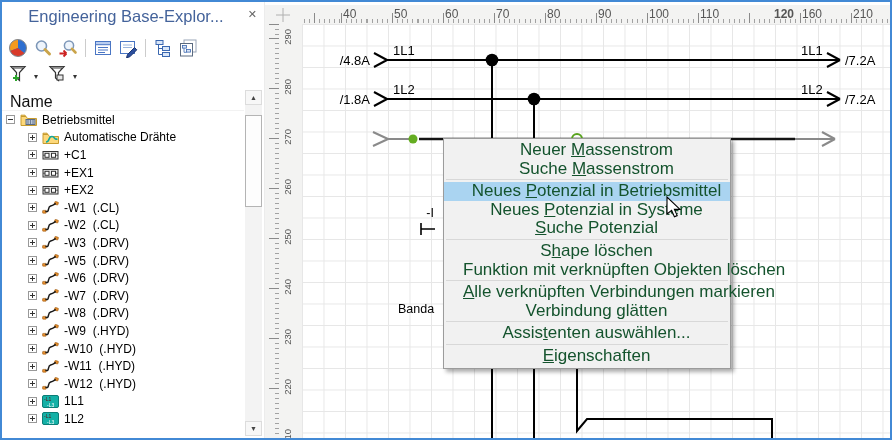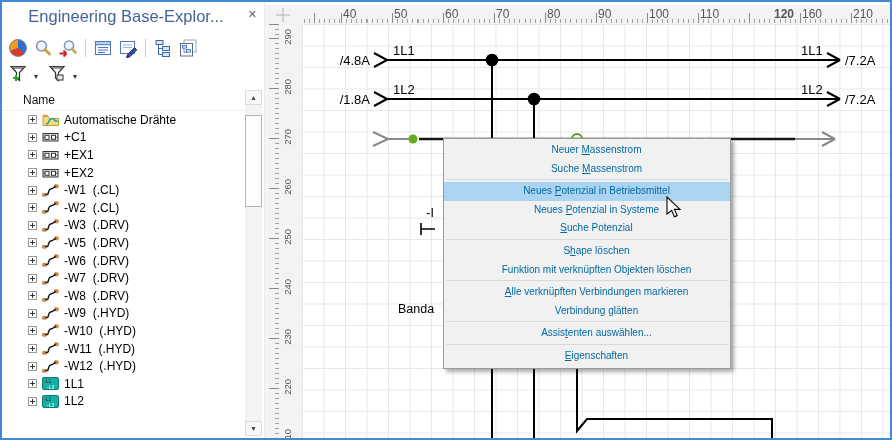--- a/index.html
+++ b/index.html
@@ -7,21 +7,21 @@
        background:#fff;font-family:"Liberation Sans",sans-serif;overflow:hidden;text-align:center;}
   
   #panel{position:absolute;left:0;top:0;width:262px;height:100%;background:#fff;border-right:1px solid #ececec;z-index:3;}
   .ptitle{position:absolute;left:8px;top:5px;font-size:16.5px;color:#44639b;white-space:nowrap;width:232px;overflow:hidden;}
   .pclose{position:absolute;right:7px;top:7px;font-size:11px;color:#666;line-height:11px;}
   .tbar1{position:absolute;left:6px;top:34px;display:flex;align-items:center;gap:5px;height:24px;}
   .tbar2{position:absolute;left:6px;top:59px;display:flex;align-items:center;gap:2px;height:24px;}
   .tsep{width:1px;height:18px;background:#ccc;margin:0 2px;}
   .tbtn{display:flex;align-items:center;}
   .caret{font-size:8px;color:#333;margin:6px 7px 0 2px;}
-  .nhead{position:absolute;left:21px;top:91px;font-size:12px;color:#111;}
+  .nhead{position:absolute;left:8px;top:91px;font-size:16px;color:#111;}
   #tree{position:absolute;left:0;top:108px;width:242px;bottom:0;overflow:hidden;border-top:1px solid #f2f2f2;}
   .trow{display:flex;align-items:center;height:17.6px;padding-left:26px;gap:5px;}
   .trow.root{padding-left:4px;}
   .tlabel{font-size:12px;color:#000;white-space:pre;}
   .ticon{display:flex;flex:none;width:17px;justify-content:center;}
   .exp{flex:none;}
   
   #vsb{position:absolute;left:243px;top:88px;bottom:2px;width:17px;background:#f3f3f3;}
   .sbtn{position:absolute;left:0;width:17px;height:15px;background:#f7f7f7;border:1px solid #dcdcdc;box-sizing:border-box;
         font-size:7px;color:#444;display:flex;align-items:center;justify-content:center;}
@@ -43,21 +43,21 @@
   .vnum{position:absolute;left:17px;font-size:9.5px;color:#555;writing-mode:vertical-rl;transform:rotate(180deg);}
   
   #canvas{position:absolute;left:300px;top:22px;right:0;bottom:0;background:#fff;
           background-image:linear-gradient(to right,#e7e7e7 1px,transparent 1px),
                            linear-gradient(to bottom,#e7e7e7 1px,transparent 1px);
           background-size:21.5px 21.5px;}
   #draw{position:absolute;left:0;top:0;width:100%;height:100%;z-index:1;}
   
   #menu{position:absolute;left:441px;top:136px;width:288px;box-sizing:border-box;background:#f1f1f1;
         border:1px solid #9b9b9b;box-shadow:3px 3px 4px rgba(0,0,0,.33);padding:2px 0;z-index:5;}
-  .mi{height:18.6px;line-height:18.6px;padding-left:19px;font-size:10px;color:#0369a1;white-space:nowrap;}
+  .mi{height:18.6px;line-height:18.6px;padding-left:19px;font-size:17px;color:#14532d;white-space:nowrap;}
   .mi.hl{background:#aad4f1;}
   .msep{height:1px;background:#d8d8d8;margin:1px 2px 2px 2px;}
   #cursor{position:absolute;left:664px;top:194px;z-index:10;}
 </style>
 </head>
 <body>
 
 <div id="app">
 
   <div id="panel">
@@ -138,20 +138,34 @@
         <path d="M3 2.5 h14 l-5.5 6 v8 l-3 -2.5 v-5.5 z" fill="#fdfdfd" stroke="#333" stroke-width="1.2"></path>
         <path d="M3 2.5 h14 l-1.5 1.6 h-11 z" fill="#b8b8b8" stroke="#333" stroke-width="0.8"></path>
         <rect x="10" y="11" width="6" height="5" fill="#e8e8e8" stroke="#333"></rect>
           </svg>
         </span>
       <span class="caret">▾</span>
     </div>
 
     <div class="nhead">Name</div>
     <div id="tree">
+        <div class="trow root">
+          <svg class="exp" width="9" height="9">
+            <rect x="0.5" y="0.5" width="8" height="8" fill="#fff" stroke="#999"></rect>
+            <line x1="2" y1="4.5" x2="7" y2="4.5" stroke="#333"></line>
+          </svg>
+          <span class="ticon">
+            <svg width="17" height="13">
+              <path d="M1 3.5 h5 l1.5 2 h9 v7 h-15.5 z M1 3.5 v-1.3 h4 l1 1.3" fill="#fdd87a" stroke="#c79b2e"></path>
+              <rect x="6" y="6.5" width="9" height="5" fill="#b9c4d6" stroke="#5a6c86"></rect>
+              <path d="M8 6.5 v5 M10.5 6.5 v5 M13 6.5 v5" stroke="#5a6c86" stroke-width="0.8"></path>
+            </svg>
+          </span>
+          <span class="tlabel">Betriebsmittel</span>
+        </div>
         <div class="trow">
           <svg class="exp" width="9" height="9">
             <rect x="0.5" y="0.5" width="8" height="8" fill="#fff" stroke="#999"></rect>
             <line x1="2" y1="4.5" x2="7" y2="4.5" stroke="#333"></line>
             <line x1="4.5" y1="2" x2="4.5" y2="7" stroke="#333"></line>
           </svg>
           <span class="ticon">
             <svg width="17" height="13">
               <path d="M1 3.5 h5 l1.5 2 h9 v7 h-15.5 z M1 3.5 v-1.3 h4 l1 1.3" fill="#fdd87a" stroke="#c79b2e"></path>
               <path d="M4 11 C8 11 6 5.5 10 5.5 C13 5.5 12 9 15.5 8" stroke="#0fa8a0" stroke-width="1.6" fill="none"></path>

